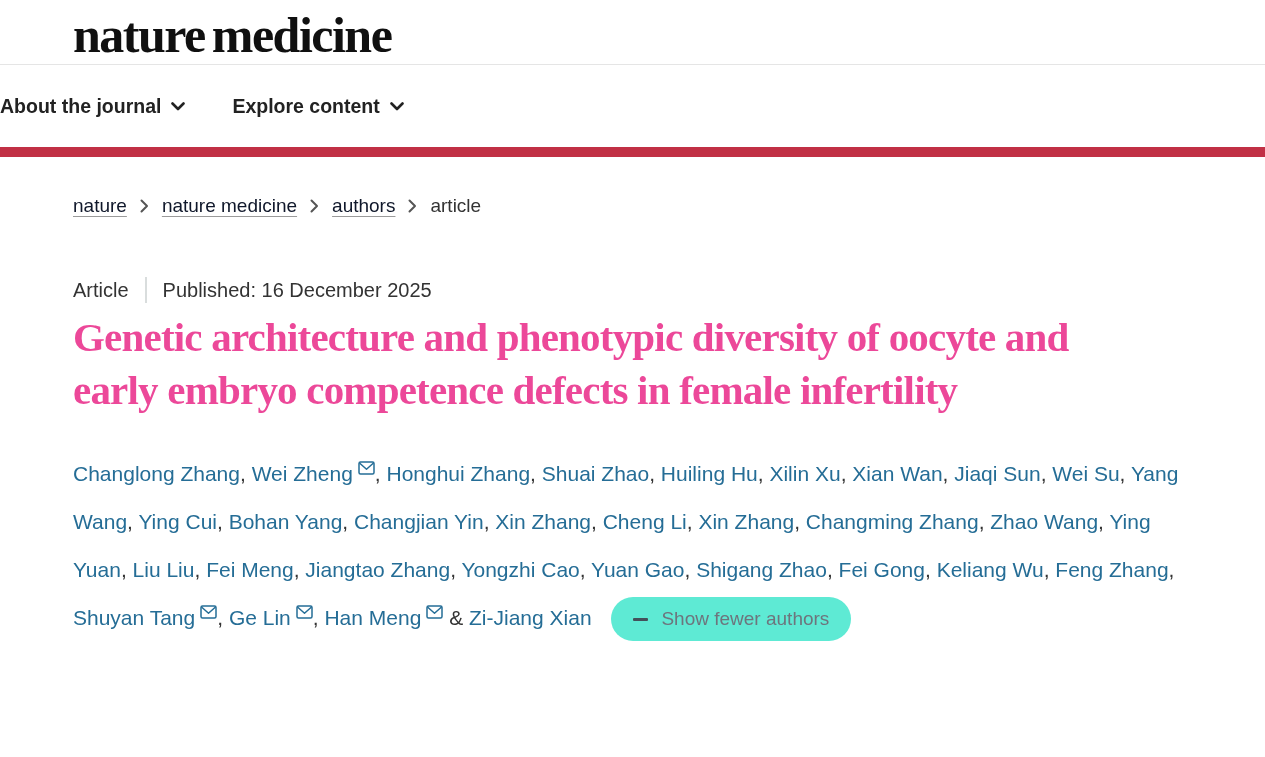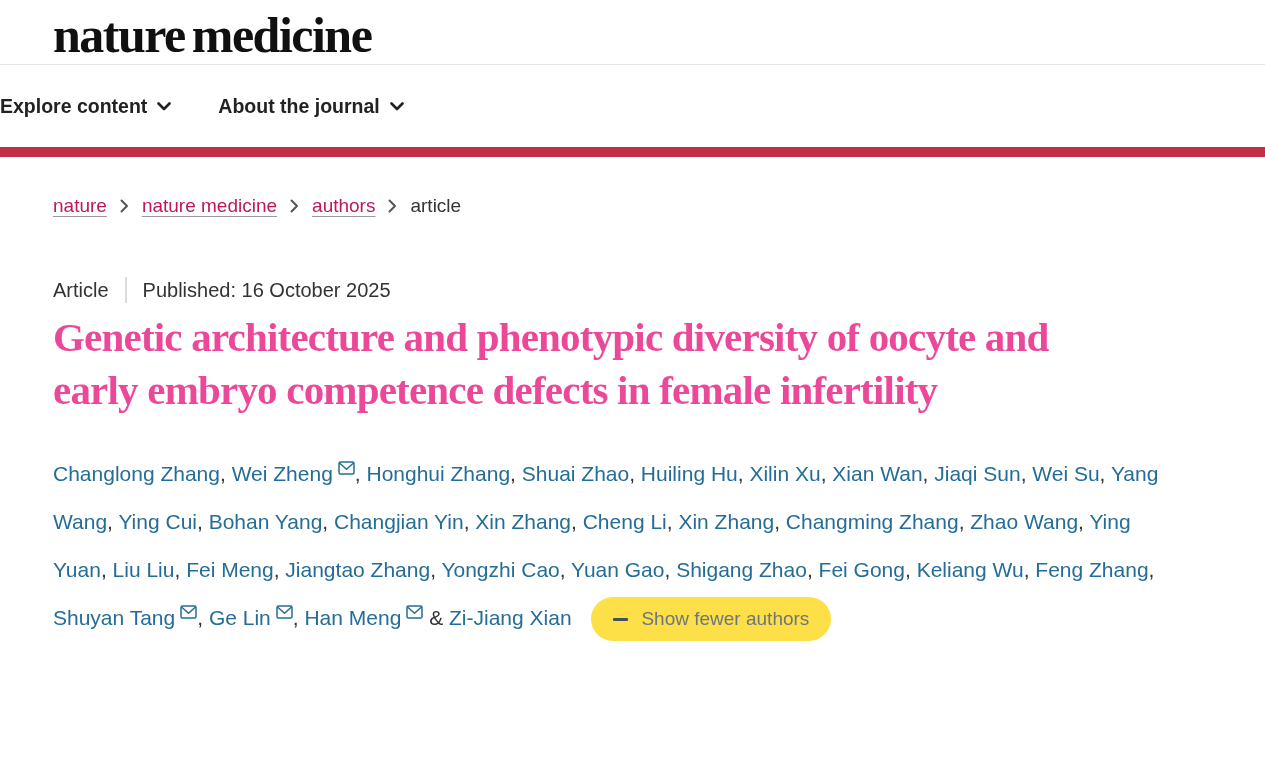--- a/index.html
+++ b/index.html
@@ -4,21 +4,21 @@
 <style>
   * { box-sizing: border-box; }
   html, body { margin: 0; padding: 0; }
   body {
     width: 1265px;
     min-height: 757px;
     background: #ffffff;
     font-family: "Liberation Sans", sans-serif;
     color: #222;
   }
-  .container { padding-left: 53px; padding-right: 53px; }
+  .container { padding-left: 73px; padding-right: 53px; }
 
   
   .logo-row { padding-top: 6px; height: 64px; display: flex; align-items: center; }
   .logo {
     font-family: "Liberation Serif", serif;
     font-weight: 700;
     font-size: 50px;
     letter-spacing: -1.5px;
     word-spacing: -0.08em;
     color: #101010;
@@ -35,21 +35,21 @@
   .red-bar { height: 10px; background: #c13045; }
 
   
   .breadcrumb {
     margin-top: 38px;
     font-size: 19px;
     display: flex; align-items: center; gap: 13px;
     color: #666;
   }
   .crumb-link {
-    color: #be185d; text-decoration: underline;
+    color: #0f172a; text-decoration: underline;
     text-decoration-color: #9a9a9a; text-underline-offset: 4px;
     text-decoration-thickness: 1px; cursor: pointer;
   }
   .crumb-current { color: #333; }
 
   
   .meta { margin-top: 60px; font-size: 20px; color: #333; display: flex; align-items: center; }
   .vbar { width: 2px; height: 26px; background: #d9dddd; margin: 0 16px; }
 
   
@@ -75,45 +75,45 @@
   .author-link {
     color: #256d96;
     text-decoration-color: #8fb3c8;
     text-decoration-thickness: 1px;
     text-underline-offset: 5px;
     cursor: pointer;
   }
   .email-wrap { display: inline-block; margin-left: 5px; vertical-align: 6px; line-height: 0; cursor: pointer; }
   .show-fewer {
     display: inline-flex; align-items: center; gap: 13px;
-    background: #fde047; border: none; border-radius: 24px;
+    background: #5eead4; border: none; border-radius: 24px;
     padding: 11px 22px; margin-left: 14px;
     font-family: inherit; font-size: 19px; color: #6d757d;
     cursor: pointer; vertical-align: middle; line-height: 1.2;
   }
   .dash { width: 15px; height: 3px; background: #44505a; display: inline-block; border-radius: 1px; }
 </style>
 </head>
 <body>
 
 <header>
   <div class="container logo-row">
     <div class="logo">nature medicine</div>
   </div>
   <div class="header-divider"></div>
   <nav>
     <div class="container nav-row">
       <button class="nav-item">
-        <span>Explore content</span>
+        <span>About the journal</span>
         <svg width="14" height="9" viewBox="0 0 14 9">
             <path d="M1.5 1.5 L7 7 L12.5 1.5" fill="none" stroke="#222" stroke-width="2.6" stroke-linecap="round" stroke-linejoin="round"></path>
           </svg>
       </button>
       <button class="nav-item">
-        <span>About the journal</span>
+        <span>Explore content</span>
         <svg width="14" height="9" viewBox="0 0 14 9">
             <path d="M1.5 1.5 L7 7 L12.5 1.5" fill="none" stroke="#222" stroke-width="2.6" stroke-linecap="round" stroke-linejoin="round"></path>
           </svg>
       </button>
     </div>
   </nav>
   <div class="red-bar"></div>
 </header>
 
 <main class="container">
@@ -131,21 +131,21 @@
         <path d="M1.5 1.5 L7 7 L1.5 12.5" fill="none" stroke="#555" stroke-width="2" stroke-linecap="round" stroke-linejoin="round"></path>
       </svg>
     <span class="crumb-current">article</span>
   </nav>
 
   <div class="meta">
     <span>Article</span>
     <span class="vbar"></span>
     <span>
       <span>Published:</span>
-      <time>16 October 2025</time>
+      <time>16 December 2025</time>
     </span>
   </div>
 
   <h1 class="title">Genetic architecture and phenotypic diversity of oocyte and early embryo competence defects in female infertility</h1>
 
   <p class="authors"><a class="author-link">Changlong Zhang</a>, <a class="author-link">Wei Zheng</a><span class="email-wrap"><svg width="17" height="14" viewBox="0 0 17 14">
           <rect x="1" y="1" width="15" height="12" rx="1.5" fill="none" stroke="#256d96" stroke-width="1.5"></rect>
           <path d="M1.5 2 L8.5 8.2 L15.5 2" fill="none" stroke="#256d96" stroke-width="1.5" stroke-linejoin="round"></path>
         </svg></span>, <a class="author-link">Honghui Zhang</a>, <a class="author-link">Shuai Zhao</a>, <a class="author-link">Huiling Hu</a>, <a class="author-link">Xilin Xu</a>, <a class="author-link">Xian Wan</a>, <a class="author-link">Jiaqi Sun</a>, <a class="author-link">Wei Su</a>, <a class="author-link">Yang Wang</a>, <a class="author-link">Ying Cui</a>, <a class="author-link">Bohan Yang</a>, <a class="author-link">Changjian Yin</a>, <a class="author-link">Xin Zhang</a>, <a class="author-link">Cheng Li</a>, <a class="author-link">Xin Zhang</a>, <a class="author-link">Changming Zhang</a>, <a class="author-link">Zhao Wang</a>, <a class="author-link">Ying Yuan</a>, <a class="author-link">Liu Liu</a>, <a class="author-link">Fei Meng</a>, <a class="author-link">Jiangtao Zhang</a>, <a class="author-link">Yongzhi Cao</a>, <a class="author-link">Yuan Gao</a>, <a class="author-link">Shigang Zhao</a>, <a class="author-link">Fei Gong</a>, <a class="author-link">Keliang Wu</a>, <a class="author-link">Feng Zhang</a>, <a class="author-link">Shuyan Tang</a><span class="email-wrap"><svg width="17" height="14" viewBox="0 0 17 14">
           <rect x="1" y="1" width="15" height="12" rx="1.5" fill="none" stroke="#256d96" stroke-width="1.5"></rect>

